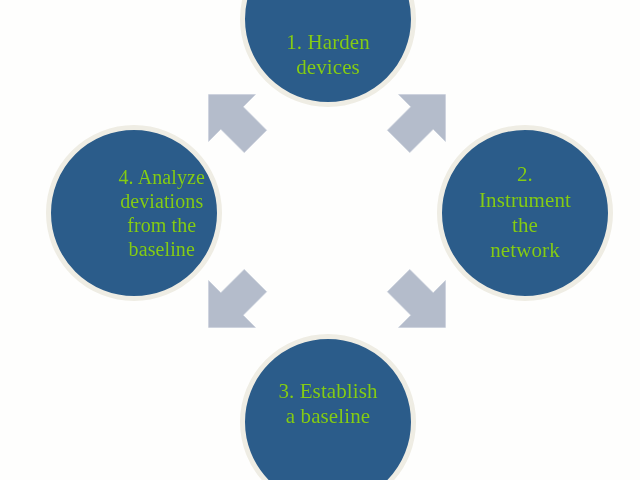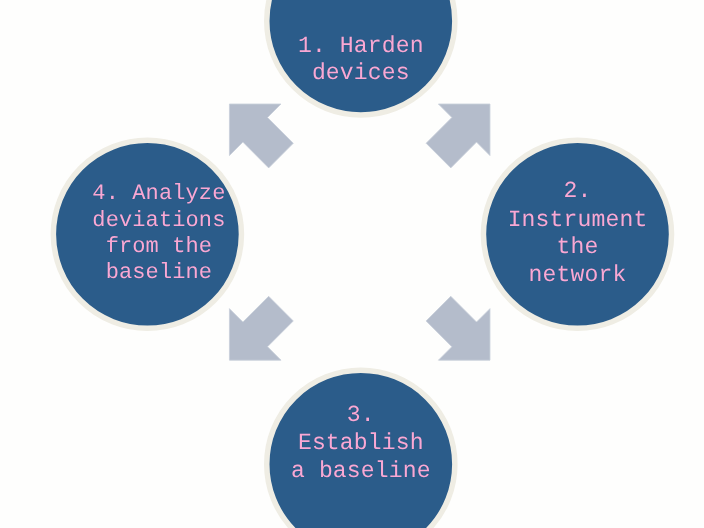--- a/index.html
+++ b/index.html
@@ -22,28 +22,27 @@
     border-radius: 50%;
     background: #2b5c8a;
     box-sizing: border-box;
     border: 5px solid #efede4;
     display: flex;
     align-items: center;
     justify-content: center;
     text-align: center;
   }
   .node .node-label {
-    color: #f9a8d4;
+    color: #84cc16;
     font-size: 21px;
     line-height: 1.21;
     letter-spacing: .1px;
     padding: 0 12px;
     white-space: pre-line;
     text-shadow: 0 0 1px rgba(0,0,0,.12);
-    font-family: Liberation Mono, monospace;
   }
 
   
   #node-1 { left: 240px; top: -69px; width: 176px; height: 176px; }
   #node-1 .node-label { transform: translateY(36px); }
 
   
   #node-2 { left: 437px; top: 125px; width: 176px; height: 176px; }
 
   

